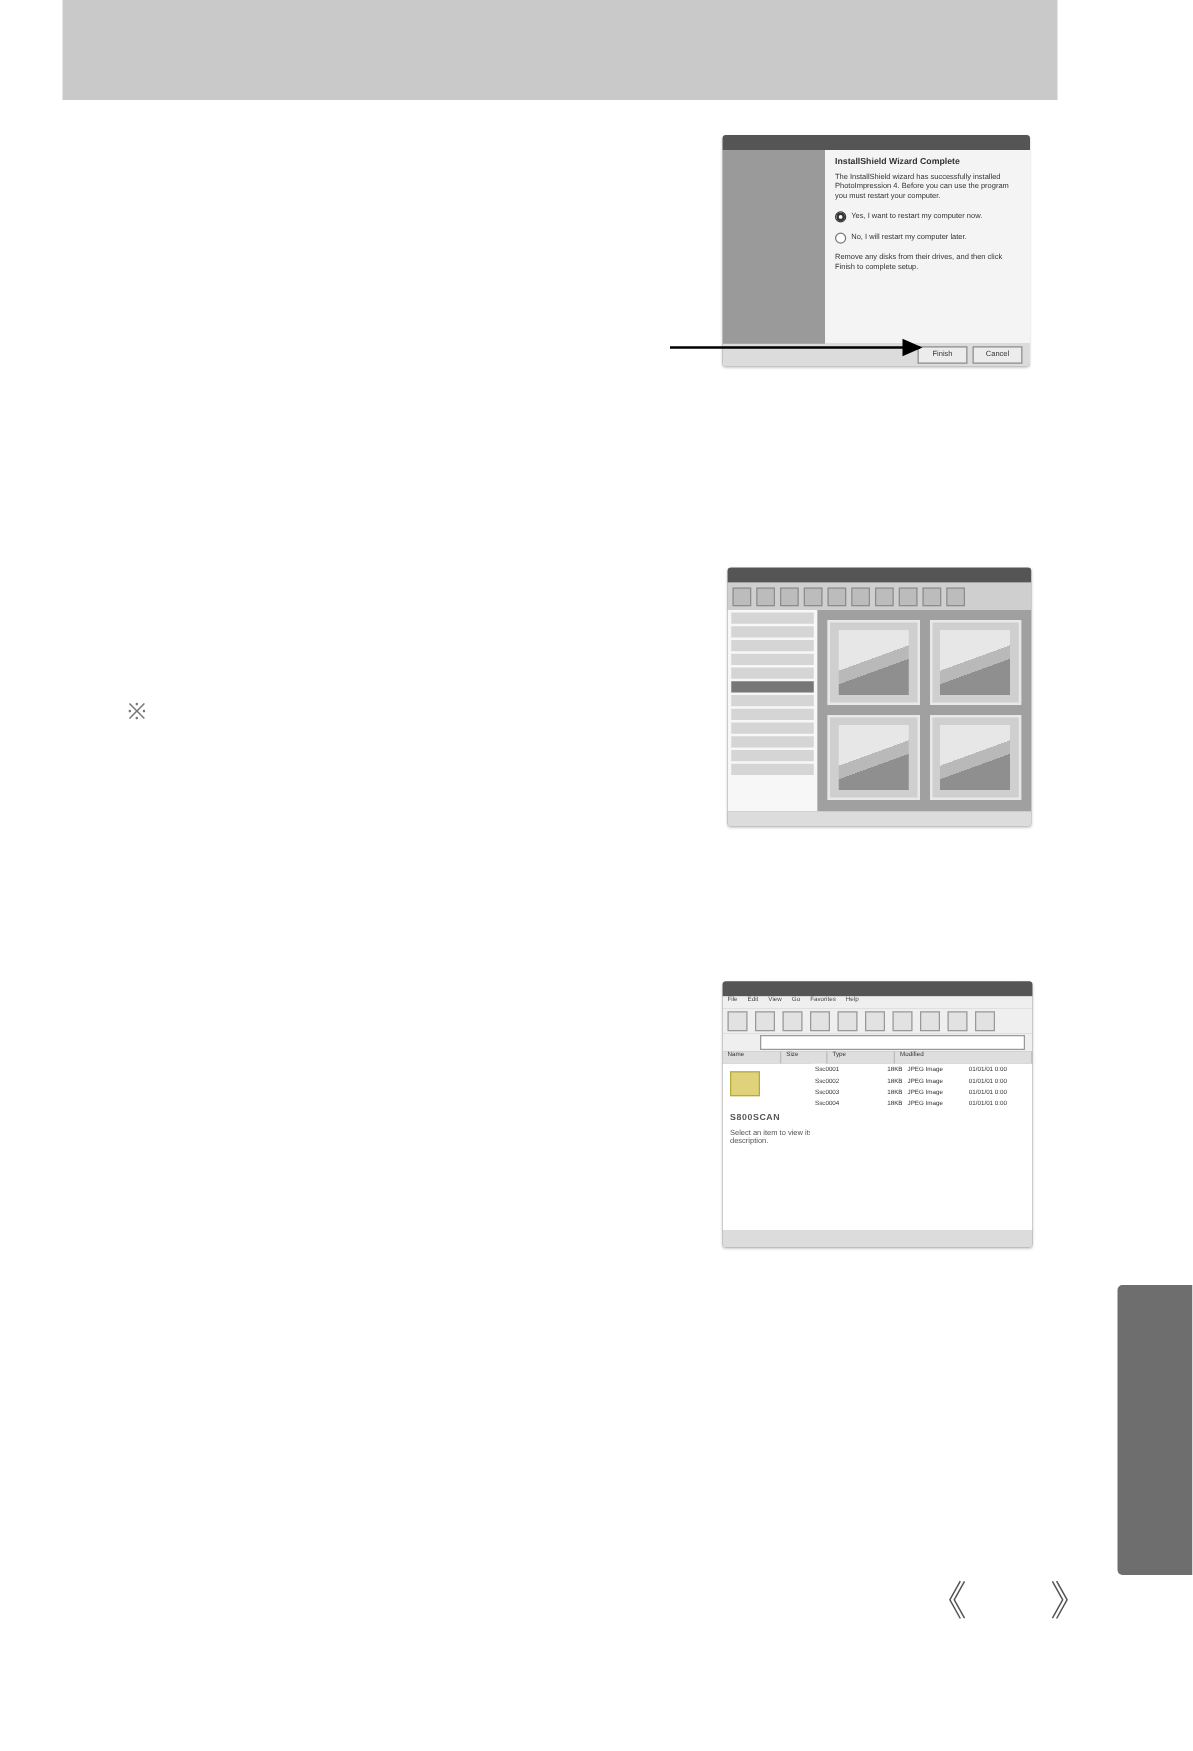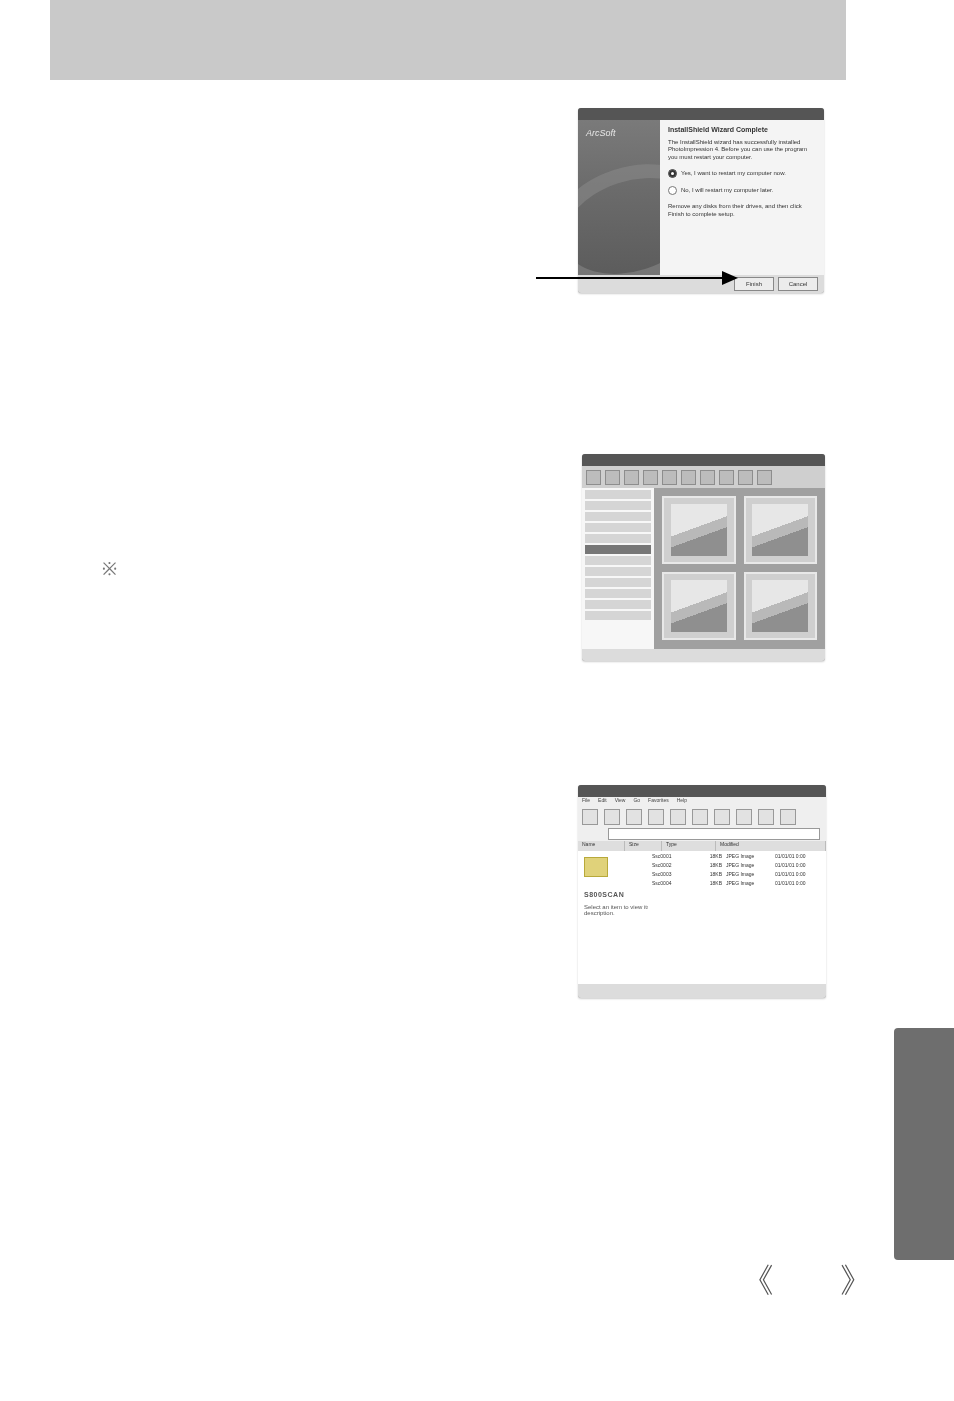--- a/index.html
+++ b/index.html
@@ -183,24 +183,20 @@
 </style>
 </head>
 <body>
 
 <div class="header-bar"></div>
 
 <div class="note-mark">※</div>
 
 <div id="shot1" class="shot">
   <div class="titlebar"></div>
-  <div class="left-art">
-    <span class="logo">ArcSoft</span>
-    <div class="swoosh"></div>
-  </div>
   <div class="right-pane">
     <div class="hd">InstallShield Wizard Complete</div>
     <div>The InstallShield wizard has successfully installed PhotoImpression 4. Before you can use the program you must restart your computer.</div>
     <div class="opt">
       <span class="radio sel"></span>
       <span>Yes, I want to restart my computer now.</span>
     </div>
     <div class="opt">
       <span class="radio"></span>
       <span>No, I will restart my computer later.</span>

